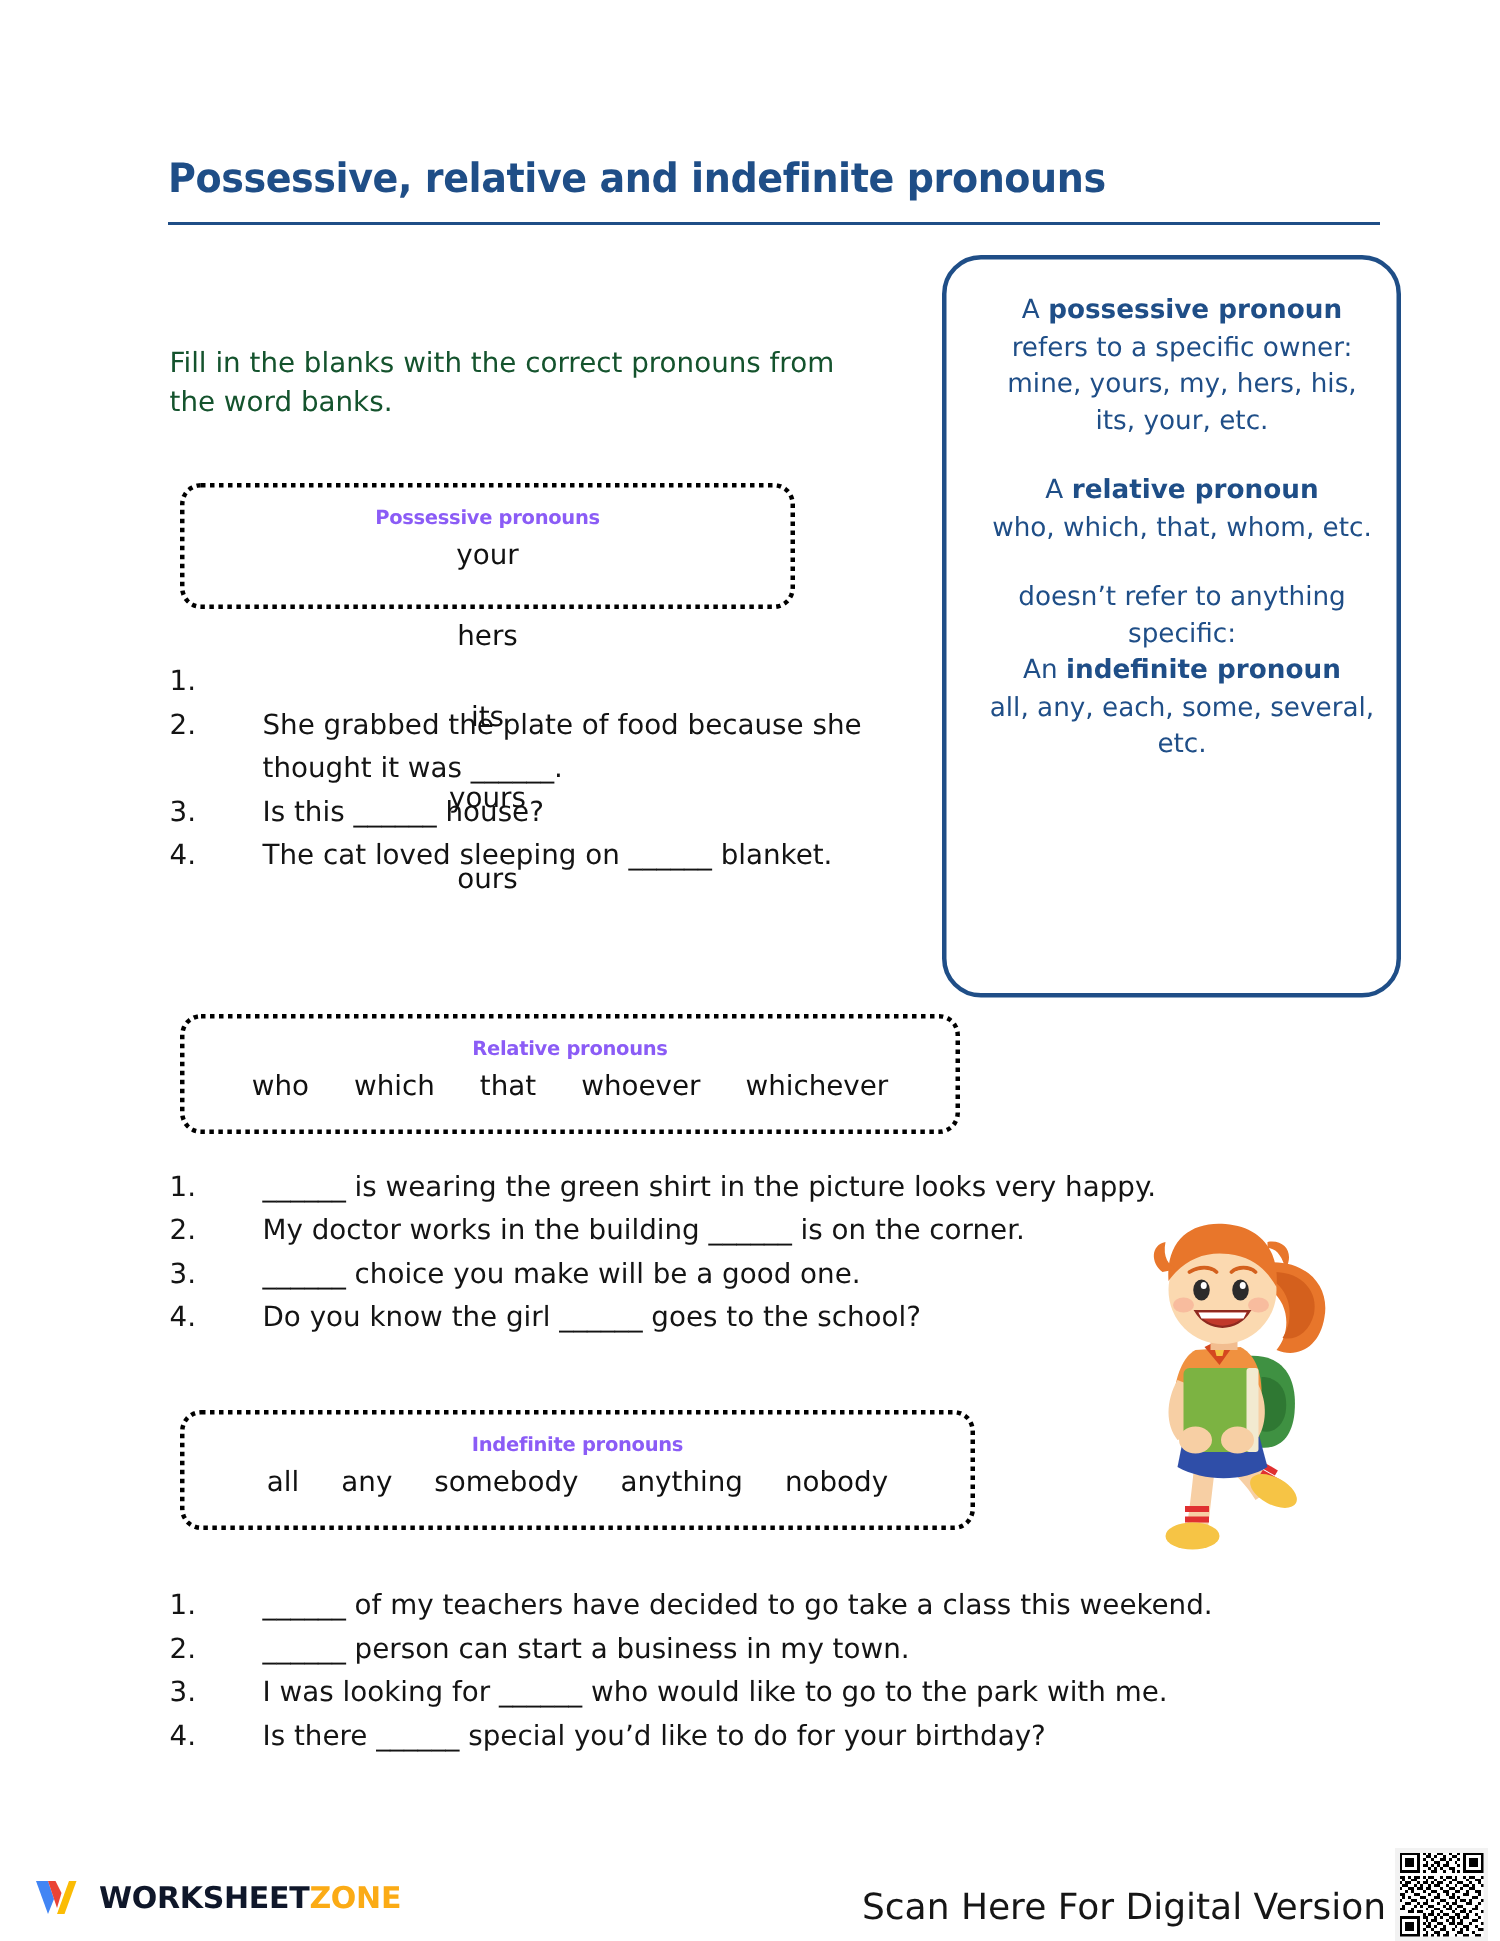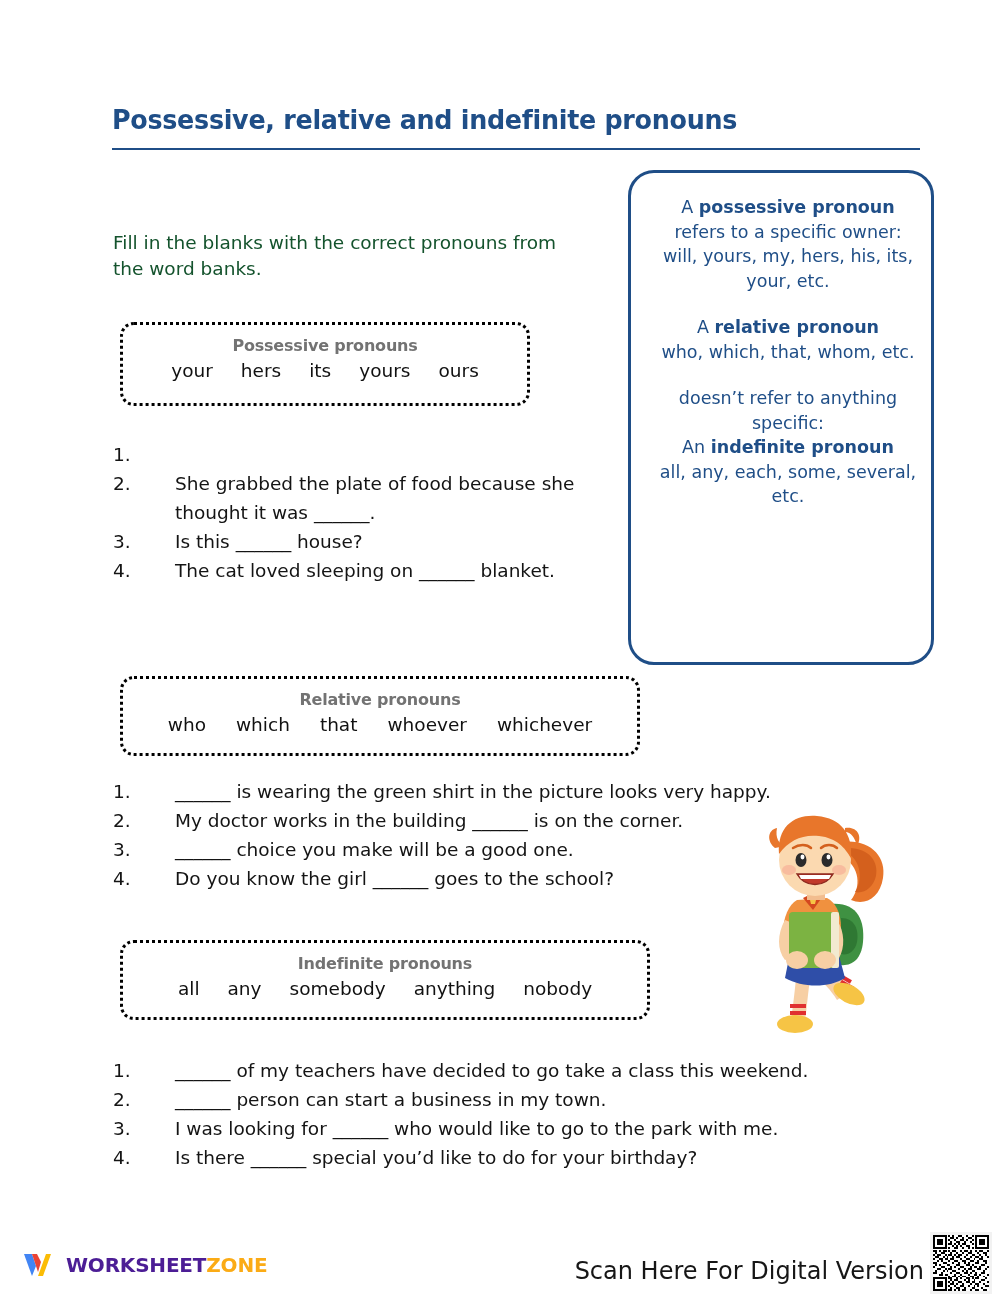--- a/index.html
+++ b/index.html
@@ -76,38 +76,38 @@
   .wordbank {
     position: absolute;
     box-sizing: border-box;
     border: 3px dotted #000000;
     border-radius: 14px;
     background: #ffffff;
     text-align: center;
     padding-top: 9px;
   }
   .wordbank .wb-title {
-    font-size: 16px;
+    font-size: 13px;
     font-weight: bold;
-    color: #737373;
+    color: #8b5cf6;
     line-height: 24px;
     letter-spacing: -0.2px;
   }
   .wordbank .wb-words {
     font-size: 18.5px;
     line-height: 26px;
     color: #111;
     display: flex;
     justify-content: center;
     padding: 0 16px;
   }
   .wordbank .wb-words span { white-space: nowrap; }
 
   #wordbank-possessive { left: 120px; top: 322px; width: 410px; height: 84px; }
-  #wordbank-possessive .wb-words { gap: 28px; }
+  #wordbank-possessive .wb-words { gap: 28px; flex-direction: column; }
 
   #wordbank-relative { left: 120px; top: 676px; width: 520px; height: 80px; }
   #wordbank-relative .wb-words { gap: 30px; }
 
   #wordbank-indefinite { left: 120px; top: 940px; width: 530px; height: 80px; }
   #wordbank-indefinite .wb-words { gap: 28px; }
 
   
   .exercise-list {
     position: absolute;
@@ -163,21 +163,21 @@
     top: 1252px;
     display: flex;
     align-items: center;
     gap: 10px;
   }
   #footer-logo .logo-text {
     font-size: 20px;
     font-weight: bold;
     letter-spacing: -0.2px;
   }
-  .logo-worksheet { color: #4c1d95; margin-top: 20px; }
+  .logo-worksheet { color: #0f172a; margin-top: 20px; }
   .logo-zone { color: #fbab15; }
 
   #footer-scan {
     position: absolute;
     right: 76px;
     top: 1257px;
     font-size: 24px;
     color: #161616;
     white-space: nowrap;
   }
@@ -197,21 +197,21 @@
 
 <div id="page-title">Possessive, relative and indefinite pronouns</div>
 <div id="title-rule"></div>
 
 <div id="instructions">Fill in the blanks with the correct pronouns from the word banks.</div>
 
 <div id="info-panel">
   <div class="info-block">
     <span class="info-line"><span>A </span><b>possessive pronoun</b></span>
     <span class="info-line">refers to a specific owner:</span>
-    <span class="info-line">will, yours, my, hers, his, its, your, etc.</span>
+    <span class="info-line">mine, yours, my, hers, his, its, your, etc.</span>
   </div>
   <div class="info-block">
     <span class="info-line"><span>A </span><b>relative pronoun</b></span>
     <span class="info-line">who, which, that, whom, etc.</span>
   </div>
   <div class="info-block">
     <span class="info-line">doesn’t refer to anything specific:</span>
     <span class="info-line"><span>An </span><b>indefinite pronoun</b></span>
     <span class="info-line">all, any, each, some, several, etc.</span>
   </div>

